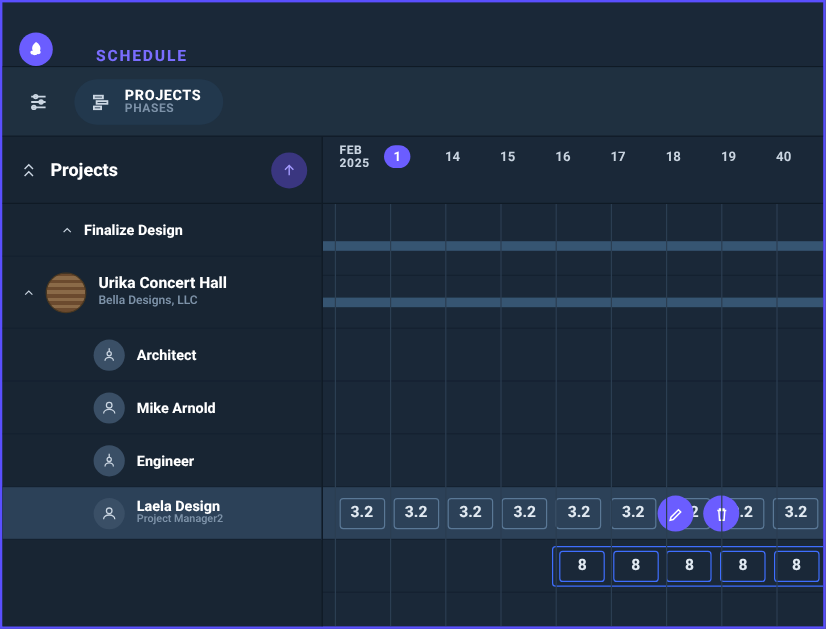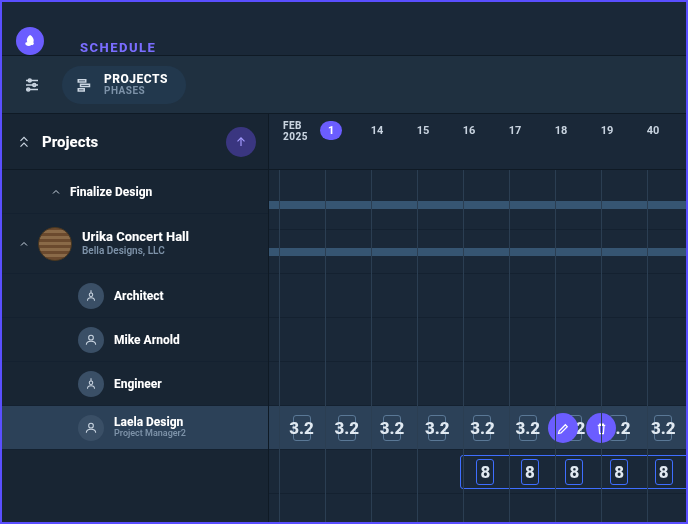--- a/index.html
+++ b/index.html
@@ -84,21 +84,21 @@
   .row.sel{background:var(--row-sel);}
 
   
   .tl-rows{flex:1;position:relative;overflow:hidden;}
   .grid-col{position:absolute;top:0;bottom:0;border-left:1px solid var(--grid-line);}
   .tl-row{height:44px;position:relative;border-bottom:1px solid #142130;}
   .tl-row.first-gap{height:60px;}
   .bar{position:absolute;left:0;right:0;height:8px;background:#365572;top:50%;transform:translateY(-50%);} 
   .cells{position:absolute;inset:0;display:flex;}
   .cell{width:46px;height:100%;display:flex;align-items:center;justify-content:center;}
-  .chip{width:18px;height:26px;border:1px solid var(--cell-outline);border-radius:3px;display:flex;align-items:center;justify-content:center;font-size:17px;font-weight:800;color:#e1e9f1;cursor:pointer;}
+  .chip{width:38px;height:26px;border:1px solid var(--cell-outline);border-radius:3px;display:flex;align-items:center;justify-content:center;font-size:13px;font-weight:800;color:#e1e9f1;cursor:pointer;}
   .chip.blue{border-color:var(--cell-outline-blue);}
   .sel-outline{position:absolute;border:1px solid var(--cell-outline-blue);border-radius:3px;}
 
   .fab-row{position:absolute;display:flex;gap:8px;}
   .fab{width:30px;height:30px;border-radius:50%;background:var(--accent);display:flex;align-items:center;justify-content:center;cursor:pointer;}
   .fab svg{width:15px;height:15px;stroke:#fff;fill:none;stroke-width:2;}
 
 </style>
 </head>
 <body>

